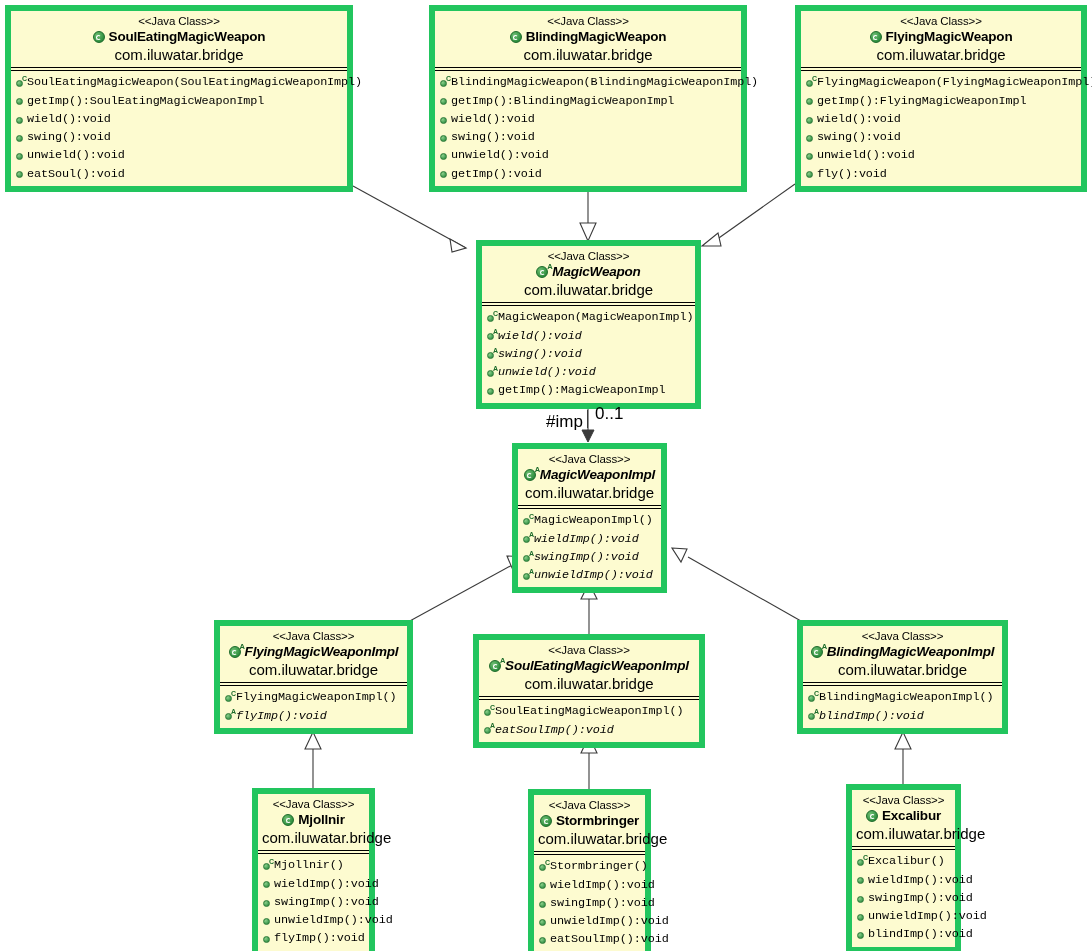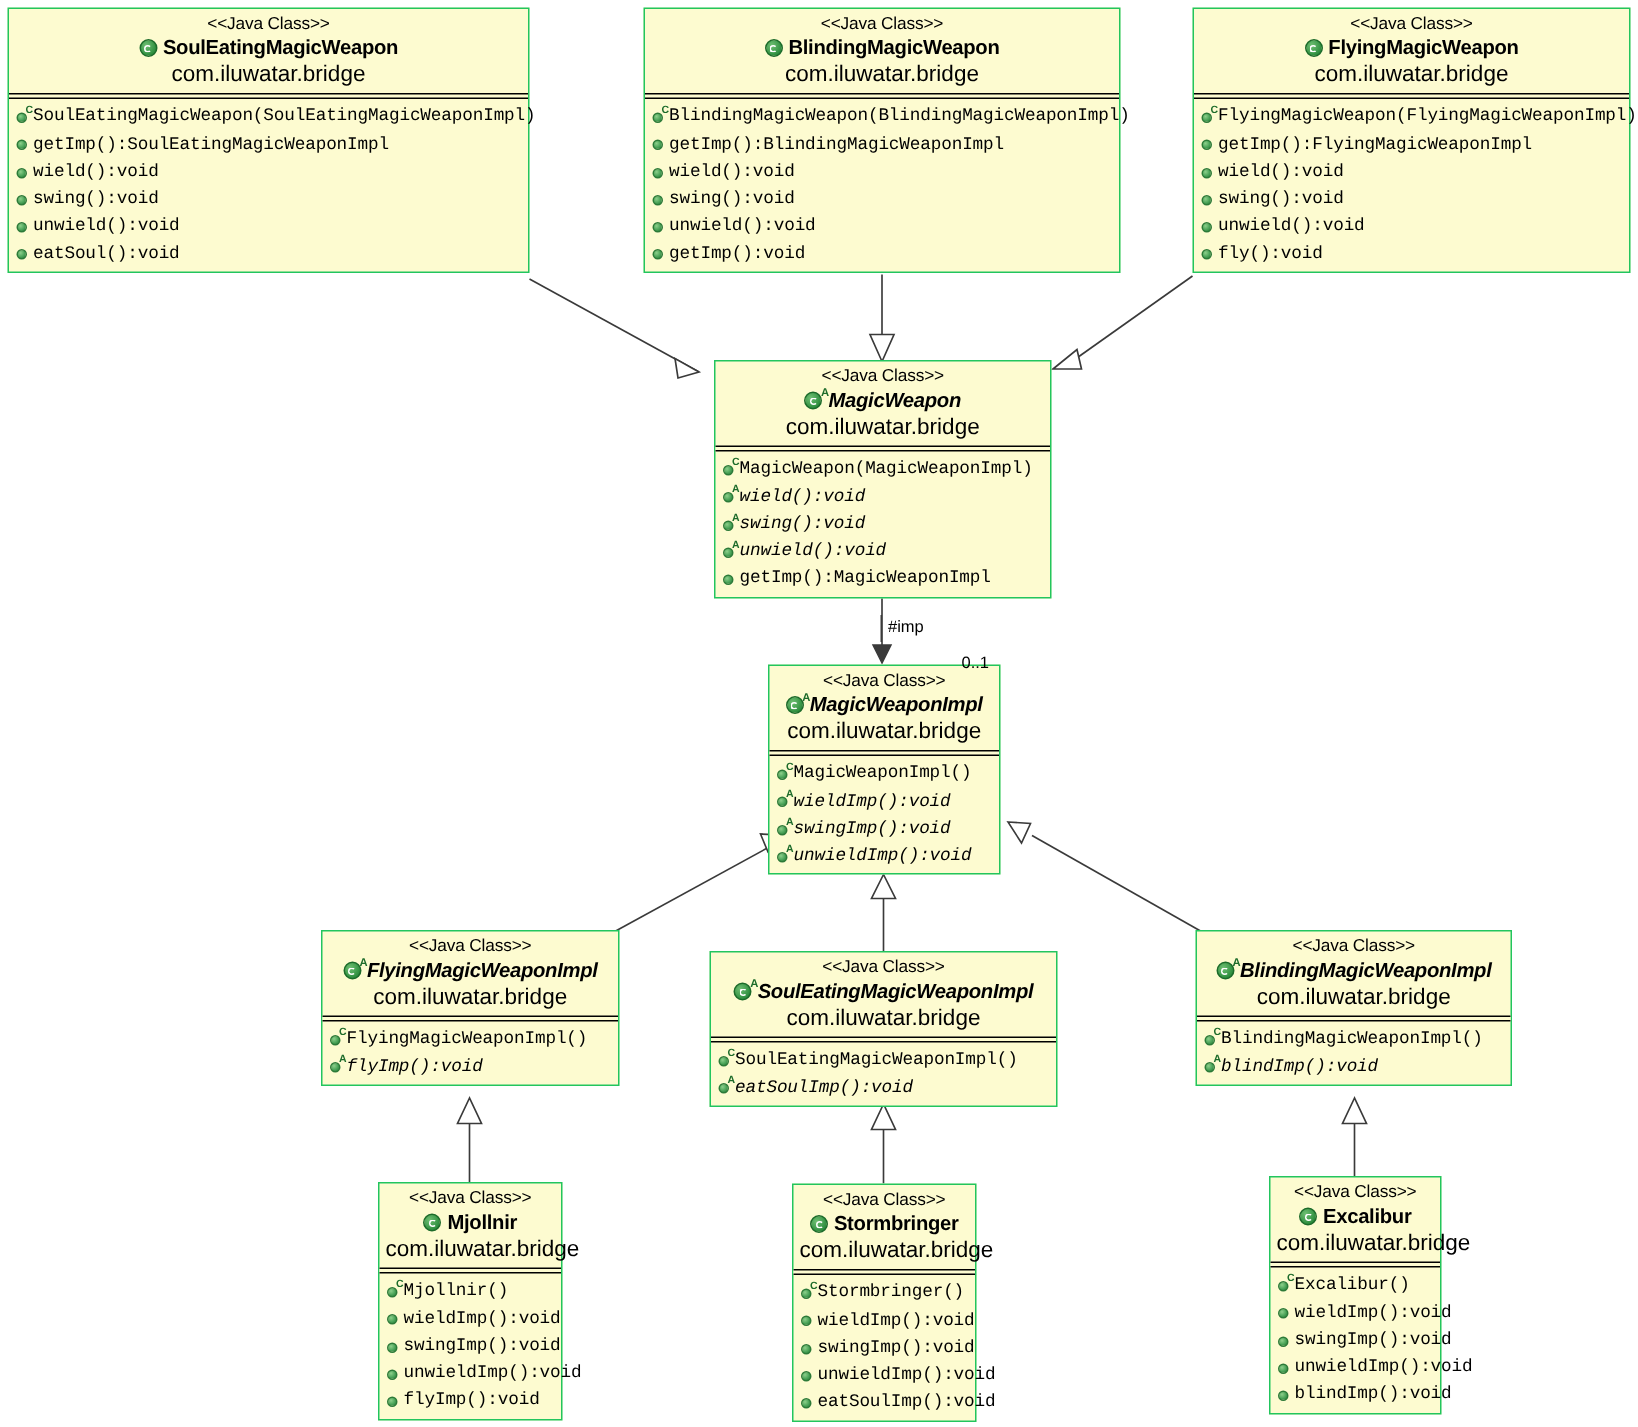--- a/index.html
+++ b/index.html
@@ -26,21 +26,21 @@
     left: 0; top: 0;
     width: 1092px;
     height: 951px;
     pointer-events: none;
   }
 
   .uml-class {
     position: absolute;
     box-sizing: border-box;
     background: #fdfbd0;
-    border: 1px solid #22c55e;
+    border: 6px solid #22c55e;
     font-size: 11.5px;
     color: #000000;
     z-index: 5;
   }
   .uml-header {
     text-align: center;
     padding: 3px 4px 3px 4px;
     line-height: 1.28;
   }
   .stereotype {
@@ -146,26 +146,25 @@
     top: -1px;
     font-size: 7px;
     font-weight: bold;
     font-style: normal;
     color: #1c6b2a;
     line-height: 1;
   }
 
   .edge-label {
     position: absolute;
-    font-size: 11px;
+    font-size: 17px;
     color: #000000;
     background: transparent;
     z-index: 6;
     white-space: nowrap;
-    margin-left: 46px;
   }
 </style>
 </head>
 <body>
 
 <div id="diagram">
 
   <svg class="edges" viewBox="0 0 1092 951" xmlns="http://www.w3.org/2000/svg">
 
     <g>
@@ -213,21 +212,21 @@
       <polygon points="589,736 581,753 597,753" fill="#ffffff" stroke="#3a3a3a" stroke-width="1.1"></polygon>
     </g>
 
     <g>
       <line x1="903" y1="784" x2="903" y2="748" stroke="#3a3a3a" stroke-width="1.1"></line>
       <polygon points="903,732 895,749 911,749" fill="#ffffff" stroke="#3a3a3a" stroke-width="1.1"></polygon>
     </g>
   </svg>
 
   <div class="edge-label" style="left:546px; top:412px;">#imp</div>
-  <div class="edge-label" style="left:595px; top:436px;">0..1</div>
+  <div class="edge-label" style="left:595px; top:404px;">0..1</div>
   <div style="position:absolute; left:587px; top:410px; width:1px; height:18px; background:#3a3a3a; z-index:6;"></div>
 
   <div class="uml-class" id="box-SoulEatingMagicWeapon" style="left:5px; top:5px; width:348px;">
     <div class="uml-header">
       <div class="stereotype">&lt;&lt;Java Class&gt;&gt;</div>
       <div class="cls-title">
         <span class="icon-wrap"><span class="icon-class"></span></span><span>SoulEatingMagicWeapon</span>
       </div>
       <div class="cls-pkg">com.iluwatar.bridge</div>
     </div>

